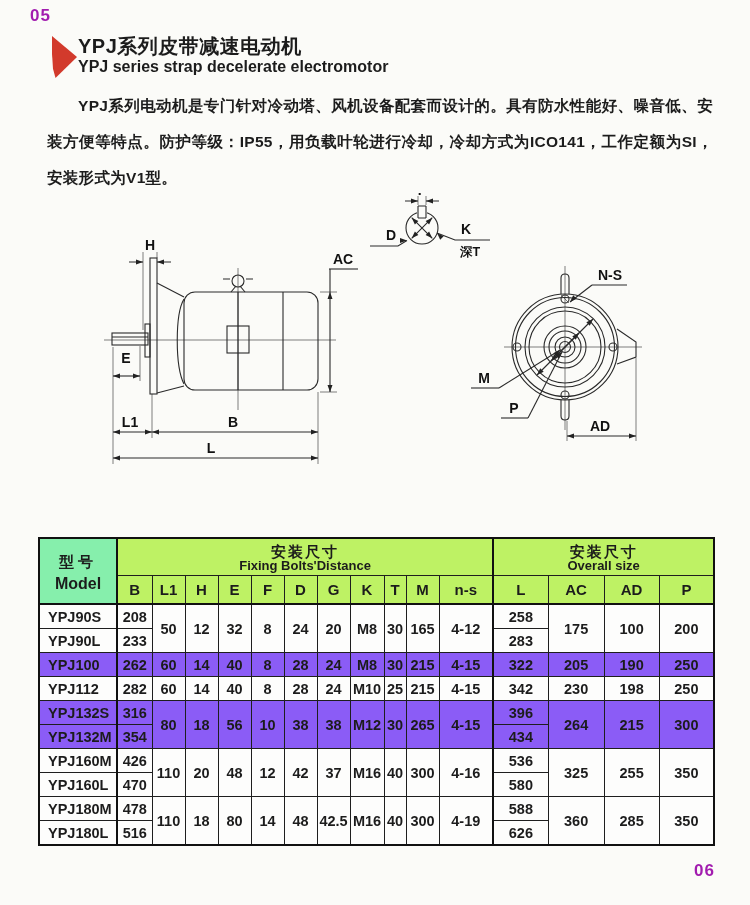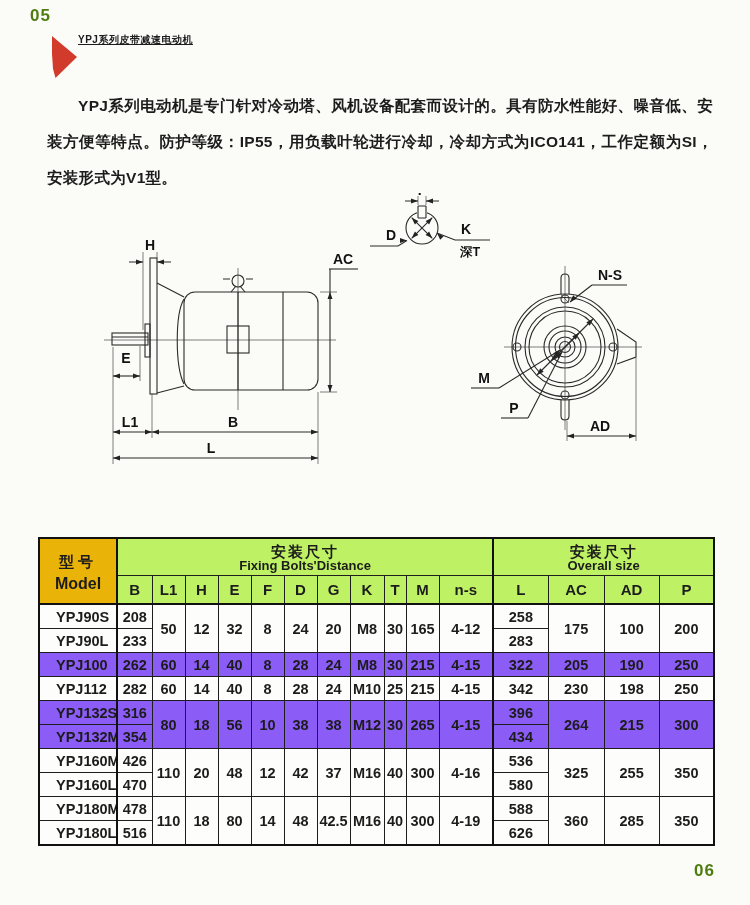--- a/index.html
+++ b/index.html
@@ -1,60 +1,61 @@
 <!DOCTYPE html>
 <html><head>
 <meta charset="utf-8">
 <style>
   html,body{margin:0;padding:0;background:#d9d9d9;}
   .page{position:relative;width:750px;height:905px;background:#fbfbf8;overflow:hidden;
         font-family:"Liberation Sans",sans-serif;color:#1c1c1c;}
   .abs{position:absolute;}
-  .pagenum{font-size:17px;font-weight:bold;color:#4d7c0f;letter-spacing:1px;}
+  .pagenum{font-size:17px;font-weight:bold;color:#a21caf;letter-spacing:1px;}
   #pn-top{left:30px;top:6px;}
   #pn-bottom{left:694px;top:861px;}
   .red-marker{left:52px;top:36px;width:25px;height:42px;background:#d23a2c;
               clip-path:polygon(0 0,100% 50%,14% 100%,4% 78%,0 42%);}
-  .title-zh{left:78px;top:33px;font-size:10px;font-weight:bold;letter-spacing:.5px;text-decoration:underline;}
+  .title-zh{left:78px;top:33px;font-size:20px;font-weight:bold;letter-spacing:.5px;}
   .title-en{left:78px;top:58px;font-size:16px;font-weight:bold;}
   .intro-zh{left:47px;top:88px;width:666px;font-size:15.5px;font-weight:bold;
             line-height:36px;text-align:justify;text-indent:2em;letter-spacing:.3px;}
   .intro-en{left:47px;top:167px;width:668px;font-size:12.5px;font-weight:bold;line-height:1.55;}
   svg.drawing{position:absolute;left:38px;top:193px;}
   svg .thin{stroke-width:.6;}
   svg text{font-family:"Liberation Sans",sans-serif;font-size:14px;font-weight:bold;
            fill:#111;text-anchor:middle;}
   svg text.small{font-size:12.5px;}
   
   table.dim{position:absolute;left:38px;top:537px;width:676px;border-collapse:collapse;
             table-layout:fixed;border:2px solid #111;}
   .dim th,.dim td{border:1px solid #1e1e1e;padding:0;text-align:center;overflow:hidden;
                   white-space:nowrap;}
   .dim thead th{background:#bef264;}
-  .dim th.model-h{background:#eab308;border-right:2px solid #111;}
+  .dim th.model-h{background:#86efac;border-right:2px solid #111;}
   .dim tr.group-row th{height:36px;}
   .dim tr.cols-row th{height:27px;font-size:15px;font-weight:bold;}
   .dim thead{border-bottom:2px solid #111;}
   .hz{font-size:15px;font-weight:bold;letter-spacing:2px;line-height:16px;}
   .he{font-size:13px;font-weight:bold;line-height:11px;}
   .model-h .hz{letter-spacing:4px;margin-bottom:8px;}
   .model-h .he{font-size:16px;}
   .dim tbody td{height:23px;font-size:14.5px;font-weight:bold;background:#fdfdfc;}
   .dim tbody tr.hl td{background:#8b5cf6;}
-  .dim td.model{text-align:left;padding-left:16px;border-right:2px solid #111;}
+  .dim td.model{text-align:left;padding-left:8px;border-right:2px solid #111;}
   .dim .gdiv{border-left:2px solid #111;}
 </style>
 </head>
 <body>
 
 <div class="page">
 
   <div class="abs pagenum" id="pn-top">05</div>
   <div class="abs red-marker"></div>
   <div class="abs title-zh">YPJ系列皮带减速电动机</div>
+  <div class="abs title-en">YPJ series strap decelerate electromotor</div>
   <div class="abs intro-zh">YPJ系列电动机是专门针对冷动塔、风机设备配套而设计的。具有防水性能好、噪音低、安装方便等特点。防护等级：IP55，用负载叶轮进行冷却，冷却方式为ICO141，工作定额为SI，安装形式为V1型。</div>
 
   <svg class="drawing" width="676" height="300" viewBox="38 193 676 300">
     <g stroke="#2a2a2a" stroke-width="1.1" fill="none">
 
       <line class="thin" x1="104" y1="340" x2="336" y2="340"></line>
       <line class="thin" x1="238" y1="268" x2="238" y2="410"></line>
       <rect x="112" y="333" width="36" height="12"></rect>
       <line x1="112" y1="337" x2="148" y2="337"></line>
       <rect x="145" y="324" width="5" height="33"></rect>

